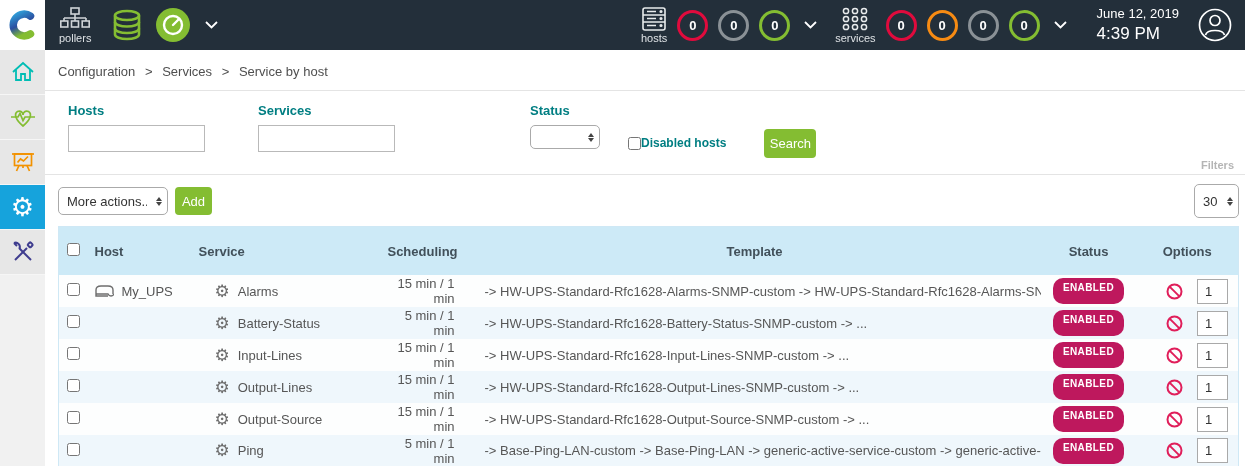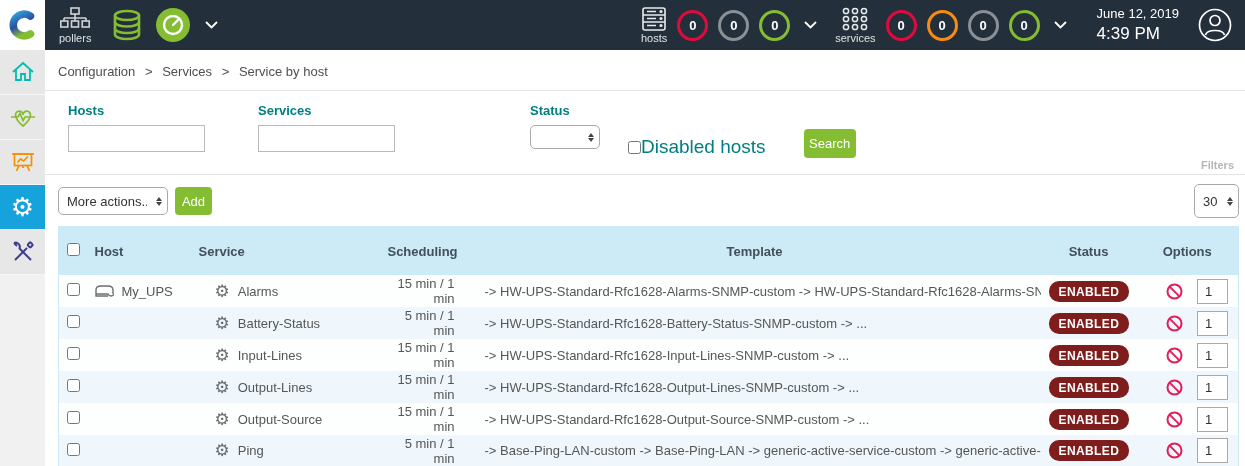--- a/index.html
+++ b/index.html
@@ -45,21 +45,21 @@
     font-size:13px; color:#333; padding:0 20px 0 8px; height:24px; }
   .sel-arrows { position:absolute; right:6px; display:flex; flex-direction:column; gap:1px; pointer-events:none; }
   .sel-arrows i { width:0; height:0; border-left:3.5px solid transparent; border-right:3.5px solid transparent; }
   .sel-arrows i.up { border-bottom:4px solid #444; }
   .sel-arrows i.down { border-top:4px solid #444; }
   .f-hosts { margin-left:10px; } .f-services { margin-left:53px; } .f-templates { margin-left:54px; }
   .templates-select { width:333px; }
   .f-status { margin-left:135px; } .status-select { width:70px; }
   .disabled-hosts { display:flex; align-items:center; margin:33px 0 0 28px; cursor:pointer; }
   .disabled-hosts input { width:13px; height:13px; cursor:pointer; }
-  .disabled-hosts label { color:#007e82; font-weight:normal; font-size:19px; cursor:pointer; }
+  .disabled-hosts label { color:#007e82; font-weight:bold; font-size:12px; cursor:pointer; }
   .btn-green { background:#84bd32; border:none; color:#fff; border-radius:4px; font-size:13px; cursor:pointer; }
   .search-btn { width:52px; height:29px; margin:26px 0 0 38px; }
   .filters-caption { position:absolute; right:18px; bottom:3px; font-size:11px; font-weight:bold; color:#b5b5b5; cursor:pointer; }
 
   
   .toolbar { display:flex; align-items:center; padding:9px 13px 8px 13px; }
   .more-actions-select { width:110px; height:28px; border-radius:5px; }
   .add-btn { width:37px; height:28px; margin-left:7px; }
   .pagesize-wrap { margin-left:auto; }
   .pagesize-select { width:45px; height:34px; }
@@ -73,22 +73,22 @@
   .svc-table tbody tr { height:32px; }
   .svc-table tbody tr:nth-child(odd) { background:#fdfefe; }
   .svc-table tbody tr:nth-child(even) { background:#eff7fc; }
   .svc-table td { padding:0 8px; }
   .cell-flex { display:flex; align-items:center; gap:8px; }
   .gear-glyph { font-size:17px; color:#6d6d6d; line-height:1; cursor:pointer;
     font-family:"DejaVu Sans",sans-serif; }
   .svc-gear { margin-left:16px; }
   .sched { text-align:right; padding-right:14px !important; }
   .tpl { padding-left:16px !important; white-space:nowrap; overflow:hidden; }
-  .badge { display:inline-block; background:#7f1d1d; color:#fff; font-size:12px; font-weight:bold;
-    letter-spacing:.4px; padding:4px 10px 3px; border-radius:10px; }
+  .badge { display:inline-block; background:#be185d; color:#fff; font-size:10px; font-weight:bold;
+    letter-spacing:.4px; padding:4px 10px 11px; border-radius:10px; }
   .opts { display:flex; align-items:center; justify-content:flex-end; gap:14px; padding-right:2px; }
   .opt-input { width:31px; height:25px; border:1px solid #a9a9a9; text-align:left; padding-left:7px; font-size:13px; color:#333; }
   .host-cell { white-space:nowrap; }
   svg { display:block; }
 </style>
 </head>
 <body>
 
 <div class="topbar">
   <div class="logo-box">

